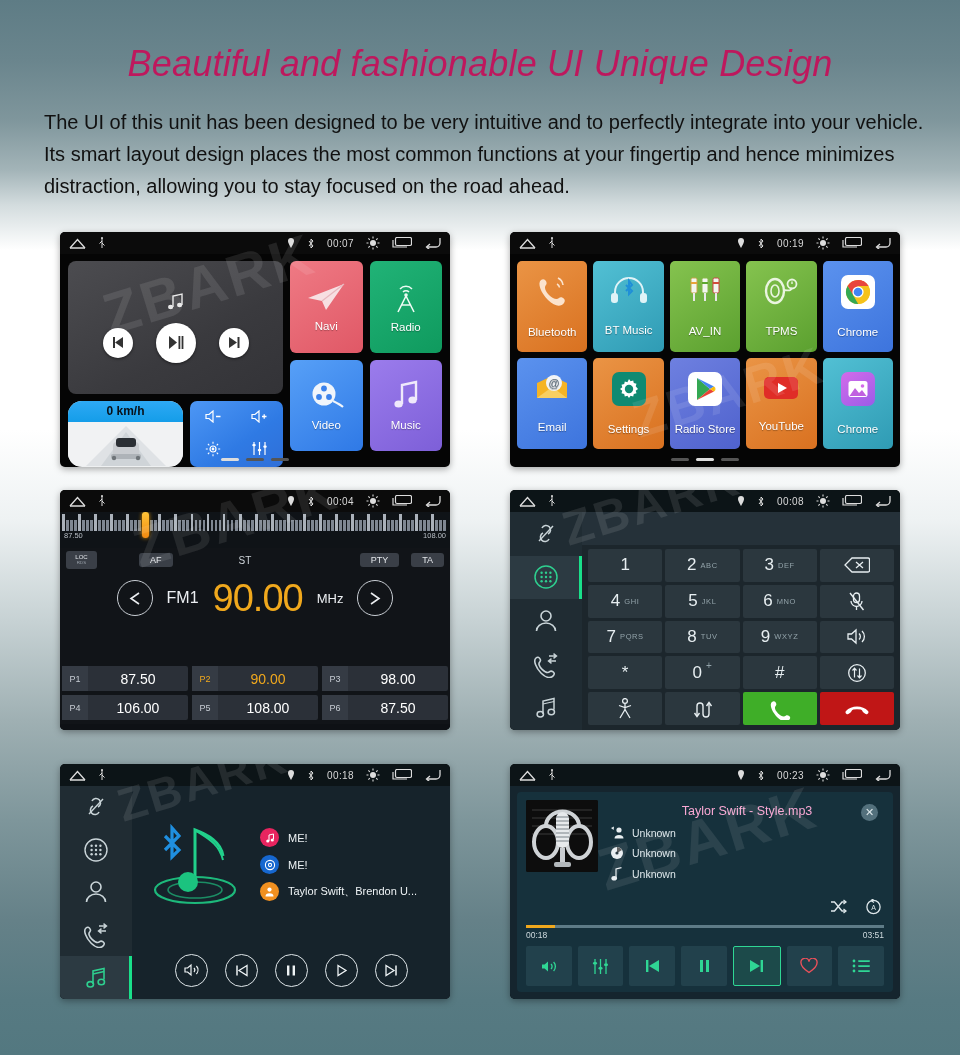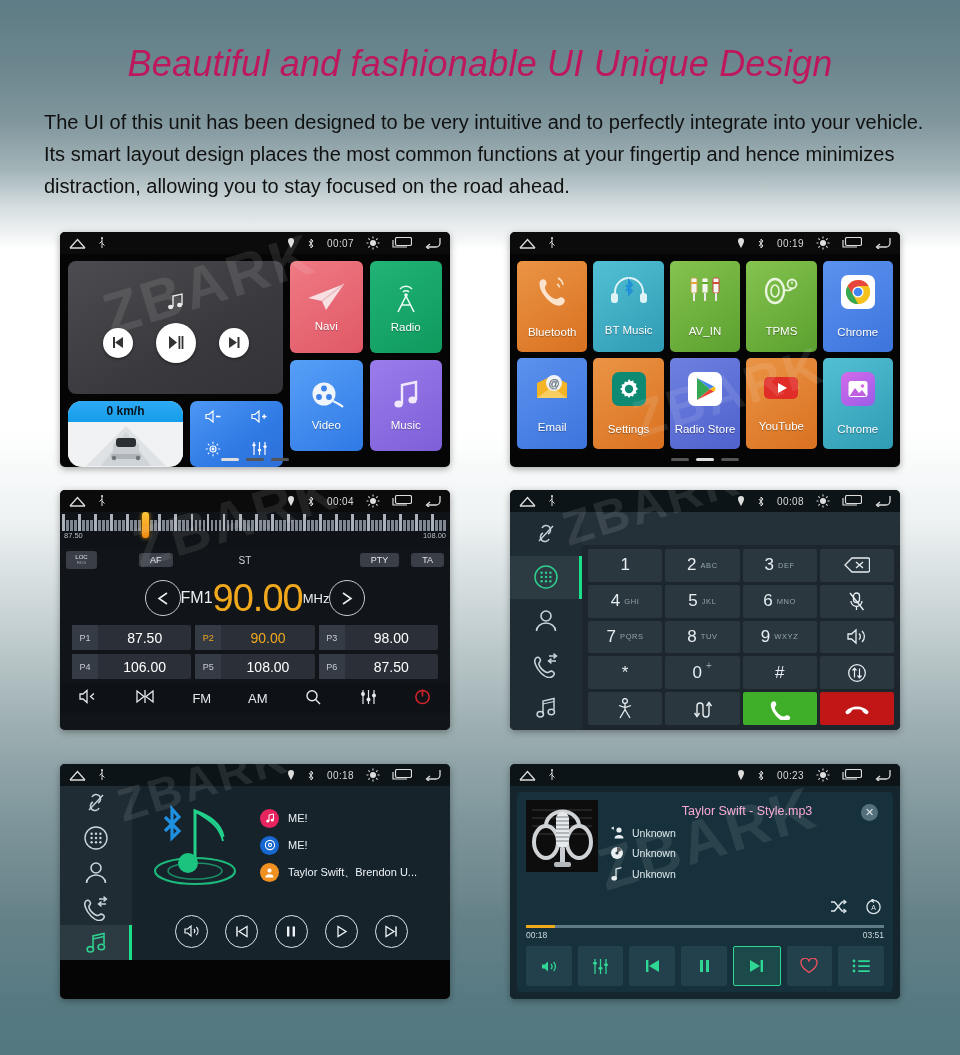--- a/index.html
+++ b/index.html
@@ -132,42 +132,42 @@
   .ticks i { flex:1; background:#7f8792; height:11px; margin-right:1.2px; }
   .ticks i.tall { height:17px; background:#aab1ba; }
   .needle { position:absolute; left:82px; top:0px; width:7px; height:26px;
             border-radius:3px;
             background:linear-gradient(180deg,#ffc437,#f08a11);
             box-shadow:0 0 4px rgba(255,170,0,.8); }
   .dialnum { display:flex; justify-content:space-between; font-size:7.5px;
              color:#b9bfc6; padding:0 4px; }
   .rbtns { display:flex; align-items:center; padding:3px 6px 0 6px; font-size:9px; }
   .pill { background:#3a3f47; border-radius:3px; padding:2px 11px; color:#e3e6ea; font-size:9px; }
-  .rfreq { display:flex; align-items:center; justify-content:center; 
+  .rfreq { display:flex; align-items:center; justify-content:center; gap:14px;
            padding:10px 12px 8px; }
   .rcirc { width:36px;height:36px;border-radius:50%;border:1.6px solid #c9ced4;
            display:flex;align-items:center;justify-content:center;color:#e9ecef;font-size:15px; }
   .bignum { font-size:38px; color:#f0a81d; font-weight:400; letter-spacing:-1px; line-height:1; }
   .band { font-size:16px; color:#eceff2; }
   .mhz { font-size:13px; color:#eceff2; }
-  .presets { padding:0 12px; }
+  .presets { padding:0 2px;margin-top:41px; }
   .prow { display:flex; gap:4px; margin-bottom:4px; }
   .pcell { flex:1; height:25px; background:#2b3038; border-radius:2px;
            display:flex; align-items:center; }
   .pcell .pn { width:26px; font-size:9px; color:#c6ccd3; background:#353b44;
                height:100%; display:flex;align-items:center;justify-content:center; }
   .pcell .pv { flex:1; text-align:center; font-size:14px; color:#fff; }
   .pcell.act .pn { color:#f0a81d; }
   .pcell.act .pv { color:#f0a81d; }
   .rbar { height:30px; background:#0e1115; display:flex; align-items:center;
           justify-content:space-around; color:#e5e8ec; font-size:13px; }
 
   
   .ph { display:flex; height:218px; background:#1b242a; }
-  .ph.h213 { height:174px; }
+  .ph.h213 { height:213px; }
   .phside { width:72px; background:#202c33; display:flex; flex-direction:column; }
   .phside .si { flex:1; display:flex; align-items:center; justify-content:center;
                 color:#c9d4d8; position:relative; }
   .phside .si.act { background:#2c3a42; color:#2ecf8f; }
   .phside .si.act:after { content:""; position:absolute; right:0; top:0; bottom:0;
                           width:3px; background:#19e08a; }
   .phmain { flex:1; background:#1c262c; position:relative; display:flex;
             flex-direction:column; }
   .phtop { height:33px; background:#253139; }
   .keys { flex:1; display:grid; grid-template-columns:repeat(4,1fr);

